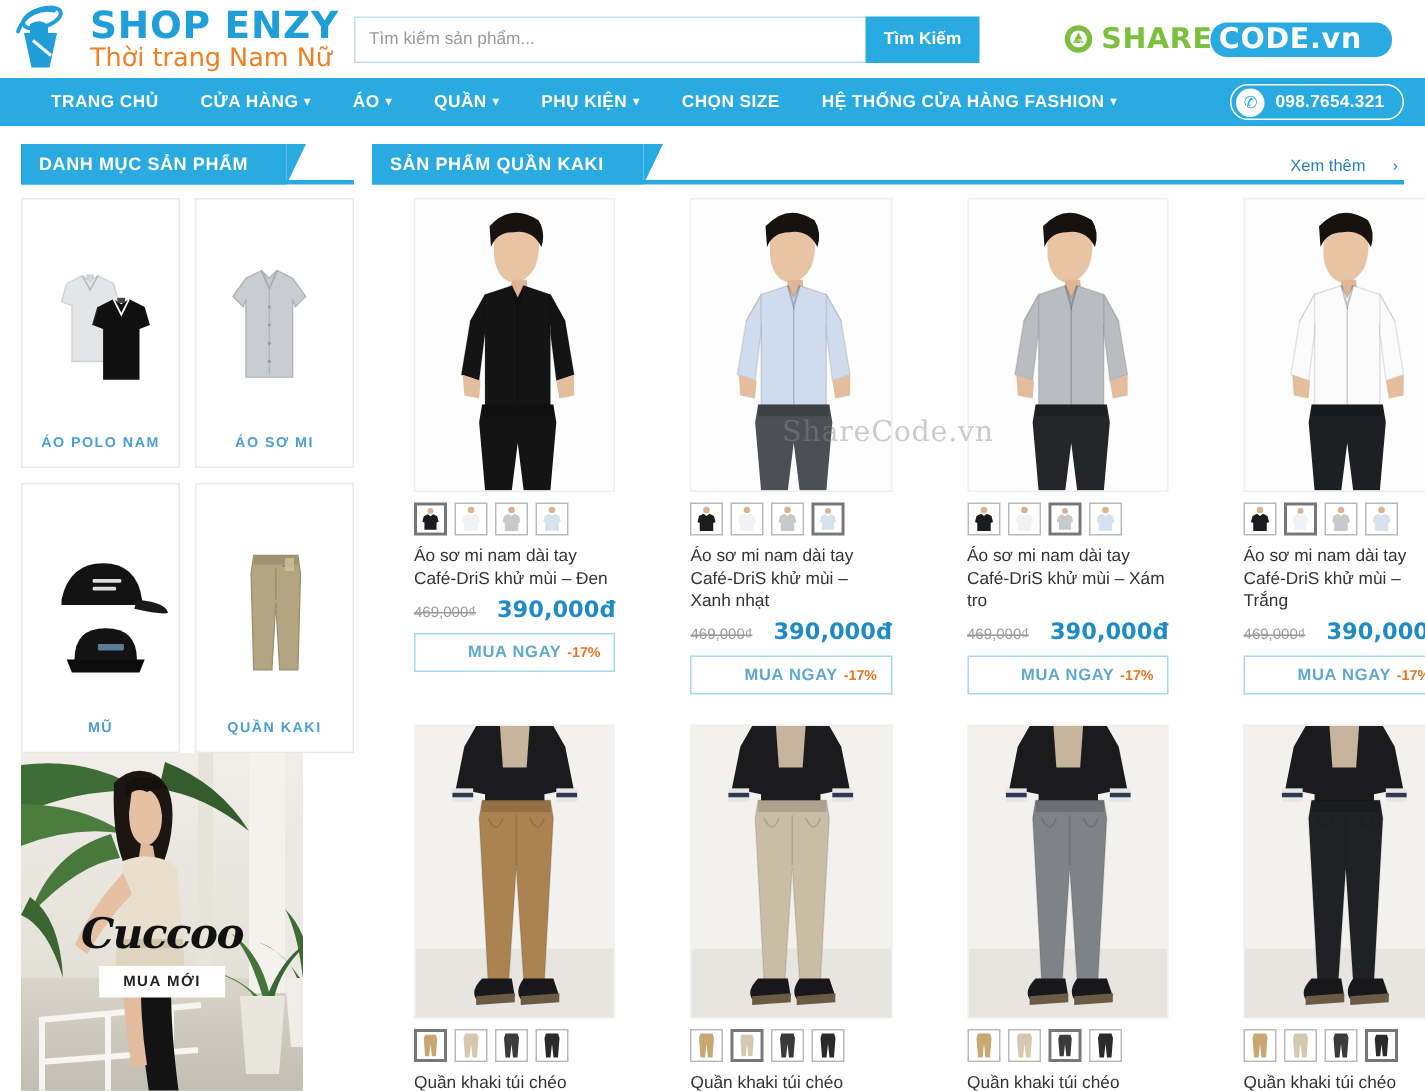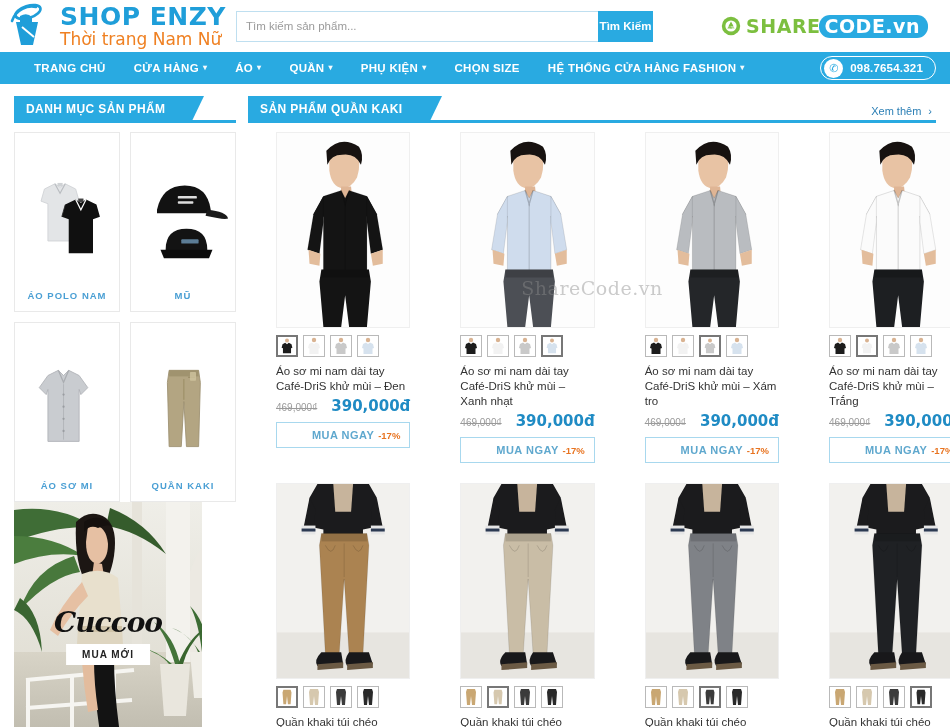--- a/index.html
+++ b/index.html
@@ -29,35 +29,35 @@
 
   .search-wrap { margin-left: 8px; display:flex; width: 417px; height: 31px; }
   .search-input {
     flex: 1; height: 31px; border: 1px solid #bfdff0; border-right: none;
     font-size: 11.5px; color: #555; padding: 0 9px;
     font-family: "Liberation Sans", sans-serif; outline: none;
     background: #fff;
   }
   .search-input::placeholder { color:#9b9b9b; }
   .search-btn {
-    width: 55px; height: 31px; background: #29aae1; color: #fff; border: none;
+    width: 76px; height: 31px; background: #29aae1; color: #fff; border: none;
     font-size: 11.5px; font-weight: bold; cursor: pointer;
     font-family: "Liberation Sans", sans-serif;
   }
 
   .sharecode { margin-left: auto; margin-right: 22px; display: flex; align-items: center; }
   .sc-icon { width: 20px; height: 20px; margin-right: 5px; }
   .sc-share {
     font-family: "DejaVu Sans", sans-serif; font-weight: bold; font-size: 19px;
     color: #7cbf3f; letter-spacing: .5px;
   }
   .sc-code {
     font-family: "DejaVu Sans", sans-serif; font-weight: bold; font-size: 19px;
     color: #ffffff; background: #29aae1; border-radius: 11px;
-    padding: 0 8px 1px 6px; letter-spacing: .5px; margin-left: -2px;
+    padding: 0 20px 1px 6px; letter-spacing: .5px; margin-left: -2px;
   }
 
   
   .nav {
     height: 32px; background: #29aae1; display: flex; align-items: center;
     padding-left: 20px; position: relative;
   }
   .nav-item {
     color: #fff; font-size: 11.5px; font-weight: bold; letter-spacing: .3px;
     padding: 0 14px; height: 32px; line-height: 32px; cursor: pointer;
@@ -88,21 +88,21 @@
     position: relative; display: inline-block; height: 27px;
     background: #29aae1; color: #fff; font-size: 12px; font-weight: bold;
     letter-spacing: .4px; line-height: 27px; padding: 0 26px 0 12px;
   }
   .section-head .tab::after {
     content: ""; position: absolute; right: -13px; top: 0;
     border-top: 27px solid #29aae1; border-right: 13px solid transparent;
   }
   .section-head .more {
     position: absolute; right: 4px; bottom: 6px; font-size: 11px; color: #2b7fb5;
-    cursor: pointer; display:flex; align-items:center; gap:7px;
+    cursor: pointer; display:flex; align-items:center; gap:18px;
   }
 
   .cat-grid { display: grid; grid-template-columns: 1fr 1fr; gap: 10px; }
   .cat-card {
     background: #fff; border: 1px solid #e9e9e9; height: 180px;
     display: flex; flex-direction: column; align-items: center; justify-content: flex-start;
     cursor: pointer; padding-top: 6px; position: relative; overflow:hidden;
   }
   .cat-card .thumb { flex:1; width:100%; display:flex; align-items:center; justify-content:center; }
   .cat-card .cat-label {
@@ -269,45 +269,45 @@
               <rect x="73" y="37" width="6" height="4" fill="#444"></rect>
               <path d="M54 58 L58 44" stroke="#2a2a2a" stroke-width="1" fill="none"></path>
             </svg>
           </div>
           <div class="cat-label">ÁO POLO NAM</div>
         </div>
 
         <div class="cat-card">
           <div class="thumb">
             <svg width="120" height="112" viewBox="0 0 120 112">
+              <path d="M38 22 L50 16 L56 22 L62 16 L74 22 L84 36 L76 44 L74 38 L74 98 L38 98 L38 38 L36 44 L28 36 Z" fill="#c9ccd0" stroke="#b0b3b7" stroke-width="1"></path>
+              <path d="M50 16 L56 30 L62 16" fill="none" stroke="#aaadb1" stroke-width="1.5"></path>
+              <line x1="56" y1="32" x2="56" y2="96" stroke="#b0b3b7" stroke-width="1"></line>
+              <circle cx="56" cy="44" r="1.3" fill="#9a9da1"></circle>
+              <circle cx="56" cy="58" r="1.3" fill="#9a9da1"></circle>
+              <circle cx="56" cy="72" r="1.3" fill="#9a9da1"></circle>
+              <circle cx="56" cy="86" r="1.3" fill="#9a9da1"></circle>
+            </svg>
+          </div>
+          <div class="cat-label">ÁO SƠ MI</div>
+        </div>
+
+        <div class="cat-card">
+          <div class="thumb">
+            <svg width="120" height="112" viewBox="0 0 120 112">
               <path d="M30 50 Q36 22 62 22 Q88 22 92 50 L92 54 L30 54 Z" fill="#121212"></path>
               <path d="M88 50 Q110 52 112 60 Q108 62 86 57 Z" fill="#1a1a1a"></path>
               <rect x="54" y="34" width="22" height="3" rx="1" fill="#dedede"></rect>
               <rect x="54" y="40" width="18" height="3" rx="1" fill="#dedede"></rect>
               <path d="M40 96 Q40 72 64 72 Q88 72 88 96 L88 100 L40 100 Z" fill="#131313"></path>
               <path d="M34 96 L94 96 L90 106 L38 106 Z" fill="#0c0c0c"></path>
               <rect x="58" y="84" width="20" height="5" rx="1" fill="#5c7d96"></rect>
             </svg>
           </div>
           <div class="cat-label">MŨ</div>
-        </div>
-
-        <div class="cat-card">
-          <div class="thumb">
-            <svg width="120" height="112" viewBox="0 0 120 112">
-              <path d="M38 22 L50 16 L56 22 L62 16 L74 22 L84 36 L76 44 L74 38 L74 98 L38 98 L38 38 L36 44 L28 36 Z" fill="#c9ccd0" stroke="#b0b3b7" stroke-width="1"></path>
-              <path d="M50 16 L56 30 L62 16" fill="none" stroke="#aaadb1" stroke-width="1.5"></path>
-              <line x1="56" y1="32" x2="56" y2="96" stroke="#b0b3b7" stroke-width="1"></line>
-              <circle cx="56" cy="44" r="1.3" fill="#9a9da1"></circle>
-              <circle cx="56" cy="58" r="1.3" fill="#9a9da1"></circle>
-              <circle cx="56" cy="72" r="1.3" fill="#9a9da1"></circle>
-              <circle cx="56" cy="86" r="1.3" fill="#9a9da1"></circle>
-            </svg>
-          </div>
-          <div class="cat-label">ÁO SƠ MI</div>
         </div>
 
         <div class="cat-card">
           <div class="thumb">
             <svg width="120" height="112" viewBox="0 0 120 112">
               <path d="M44 16 L78 16 L80 30 L78 104 L64 104 L61 52 L58 104 L44 104 L42 30 Z" fill="#b3a582" stroke="#9d9070" stroke-width="1"></path>
               <rect x="44" y="16" width="34" height="7" fill="#a0936f"></rect>
               <line x1="61" y1="26" x2="61" y2="50" stroke="#96895f" stroke-width="1"></line>
               <path d="M66 24 L74 24" stroke="#8d8058" stroke-width="1"></path>
               <rect x="68" y="18" width="7" height="10" rx="1" fill="#cfc49f" opacity=".8"></rect>

